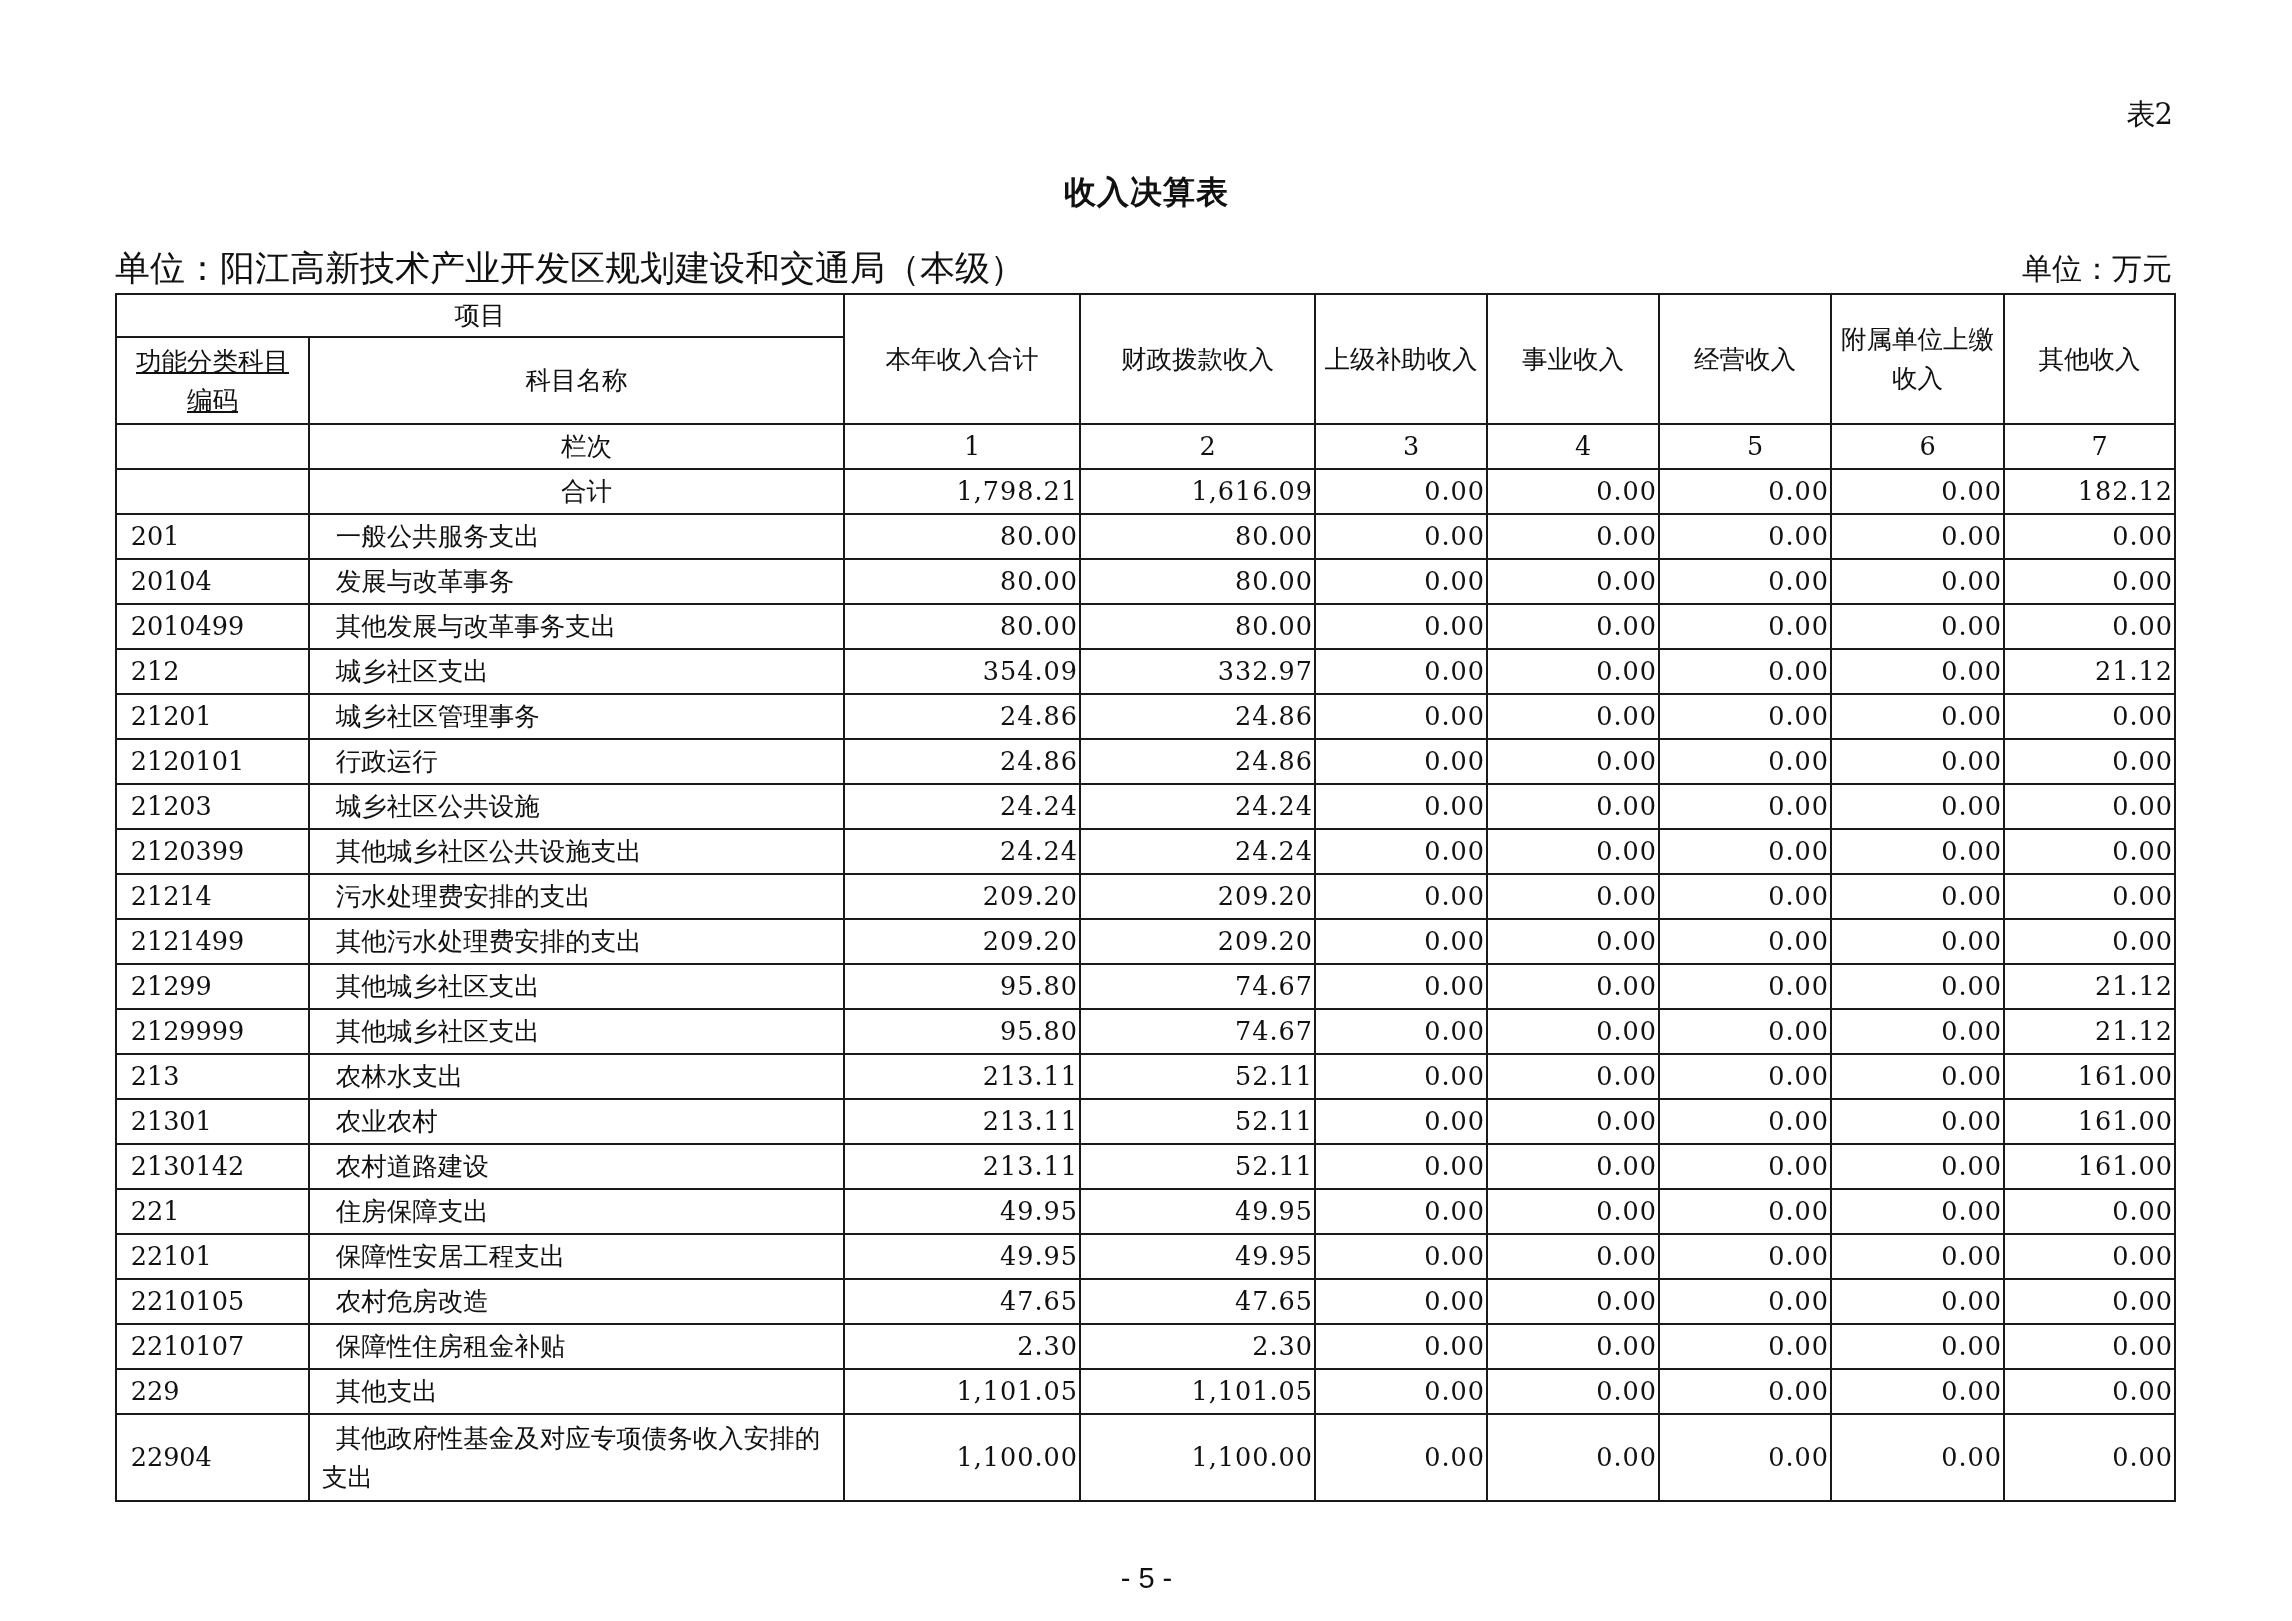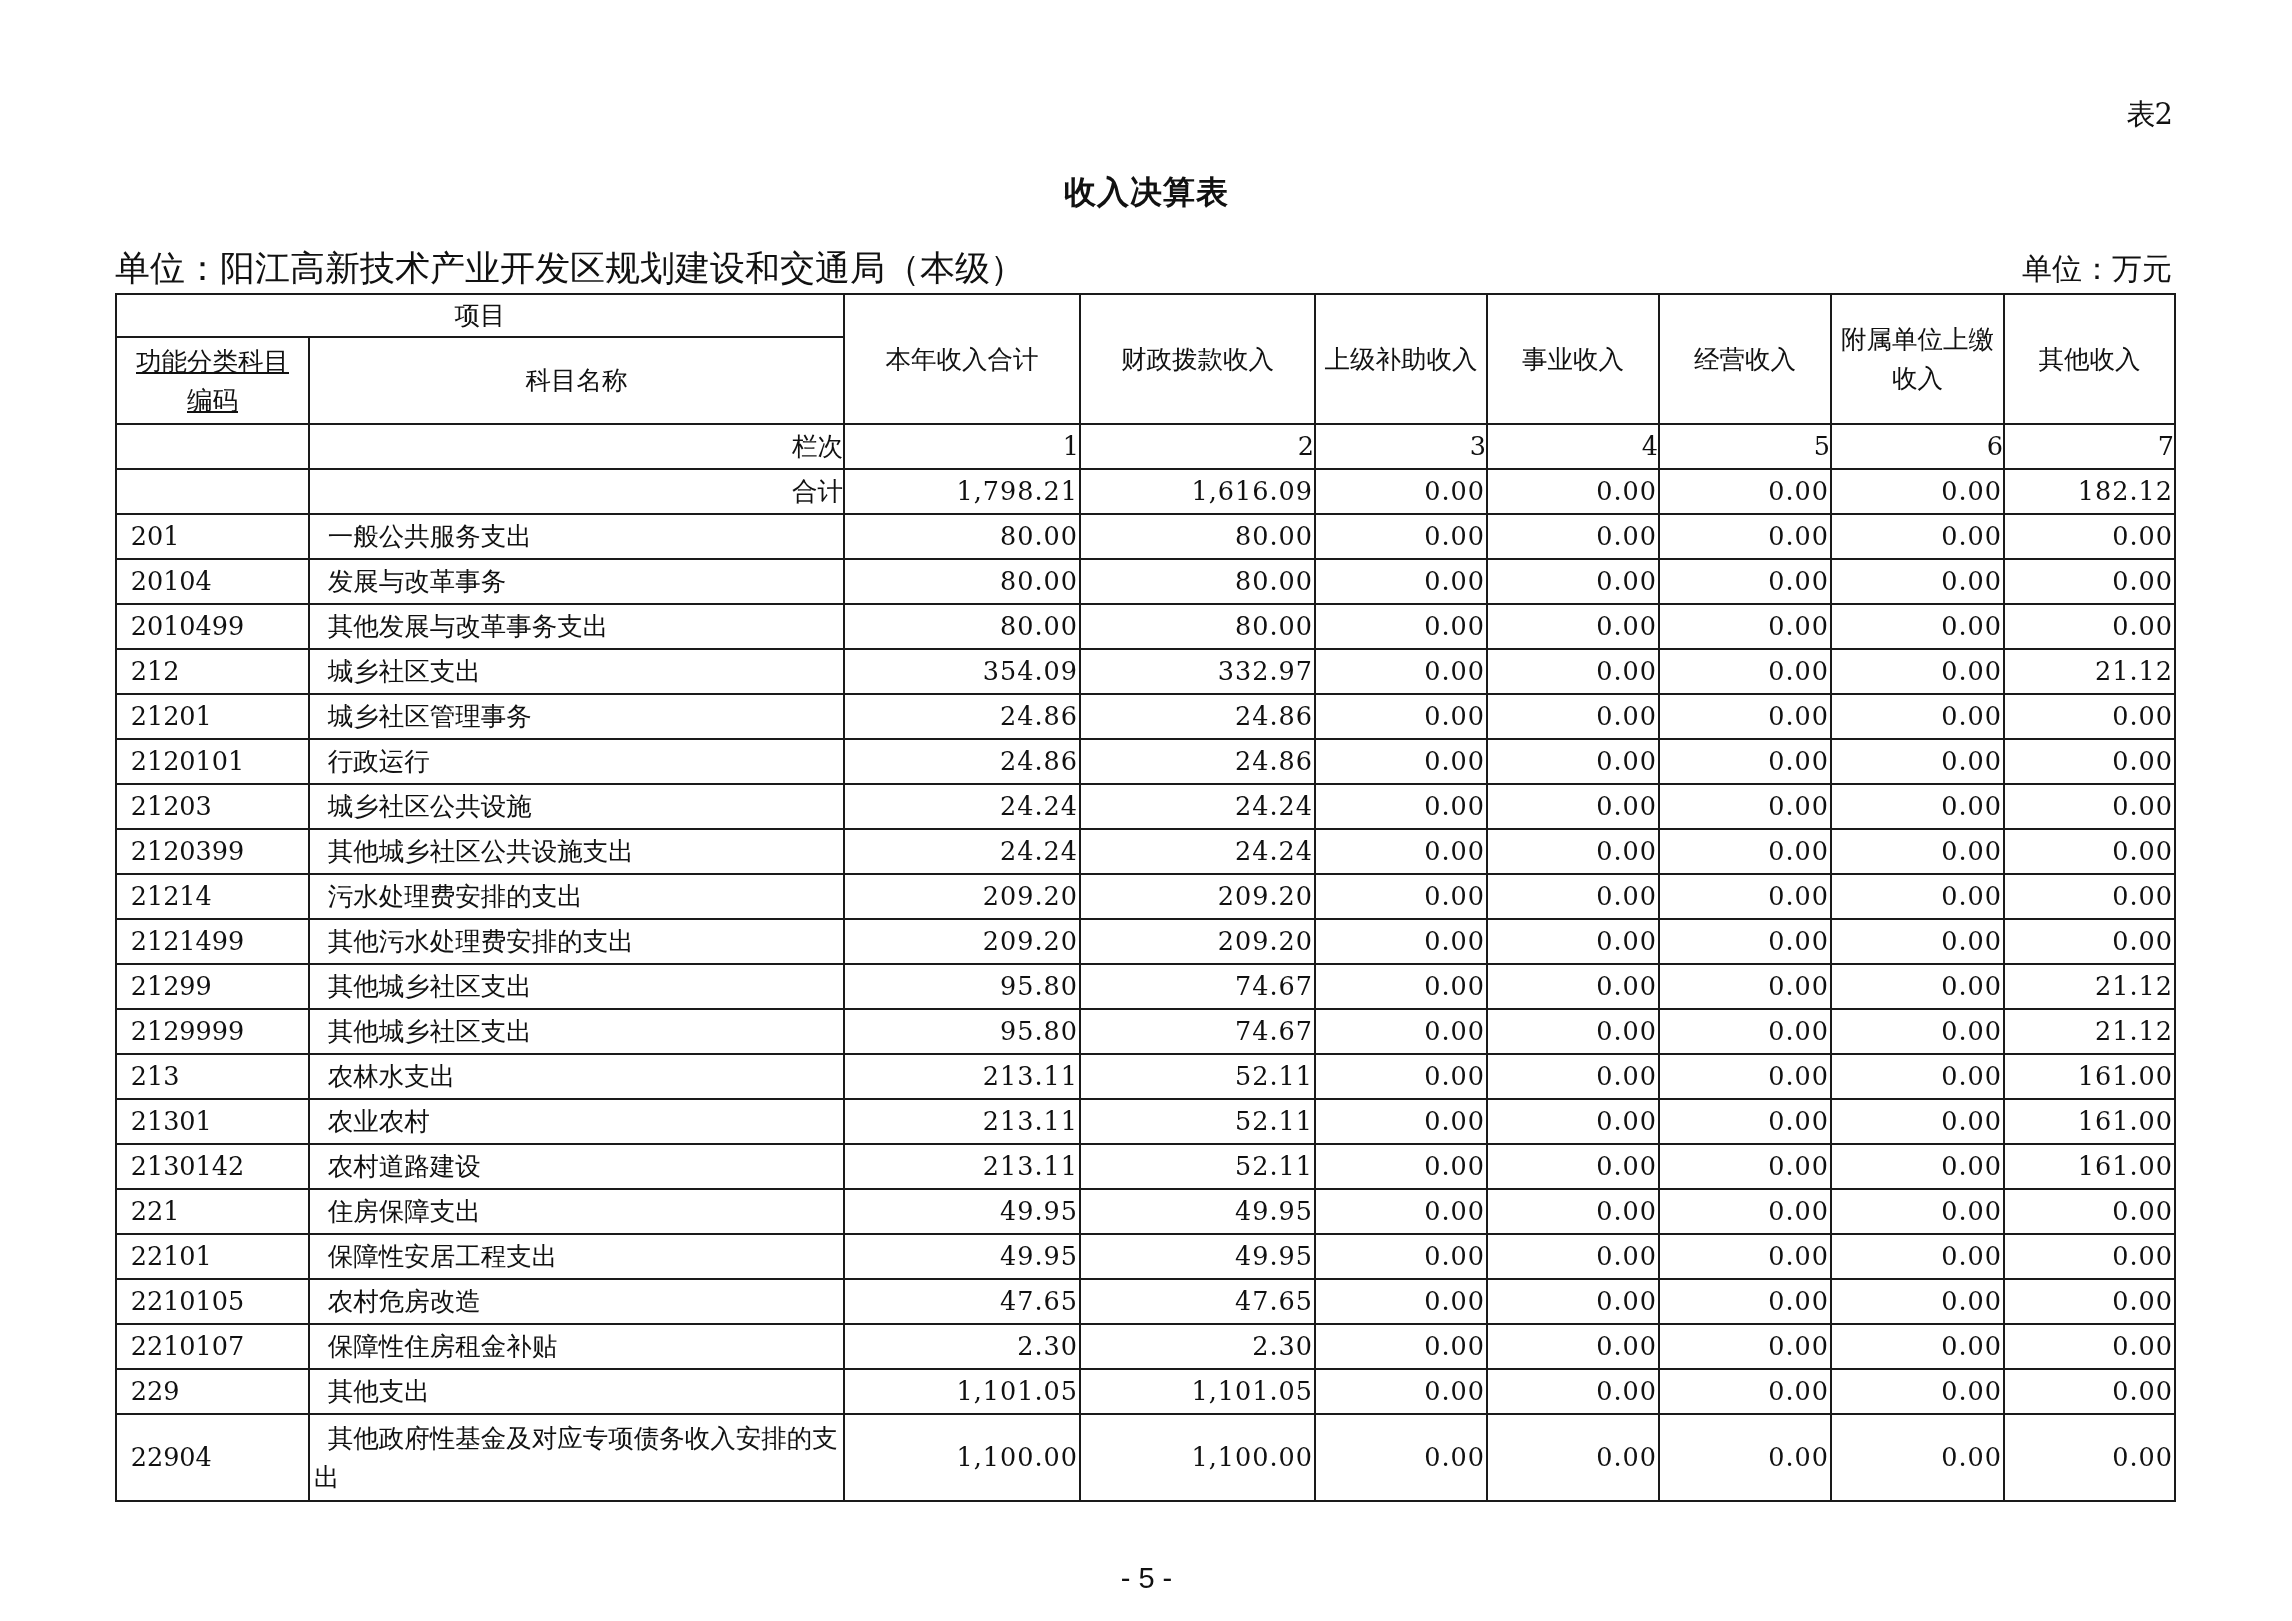--- a/index.html
+++ b/index.html
@@ -27,23 +27,23 @@
     position: absolute; left: 115px; top: 293px;
     border-collapse: collapse; table-layout: fixed;
     width: 2057px;
   }
   table.fin td {
     border: 2px solid #1a1a1a; padding: 0; overflow: hidden;
     font-size: 25.5px; line-height: 29px; vertical-align: middle;
     white-space: nowrap;
   }
   table.fin td.hd { text-align: center; white-space: normal; font-size: 25.5px; line-height: 39px; }
-  table.fin td.ctr { text-align: right; padding-left: 20px; }
+  table.fin td.ctr { text-align: center; padding-left: 20px; }
   table.fin td.code { padding-left: 13.7px; text-align: left; }
-  table.fin td.name { padding-left: 4px; text-align: left; white-space: normal; line-height: 39px; }
+  table.fin td.name { padding-left: 12px; text-align: left; white-space: normal; line-height: 39px; }
   table.fin td.num { text-align: right; padding-right: 1px; letter-spacing: 1px; }
   tr.r-top td { height: 41px; }
   tr.r-head td { height: 85px; }
   tr.r-seq td { height: 43px; }
   tr.r-body td { height: 43px; }
   tr.r-tall td { height: 85px; }
   .page-number {
     position: absolute; left: 0; width: 2293px; top: 1562px; text-align: center;
     font-family: "Liberation Sans", "DejaVu Sans", sans-serif; font-size: 29px; line-height: 33px;
   }

